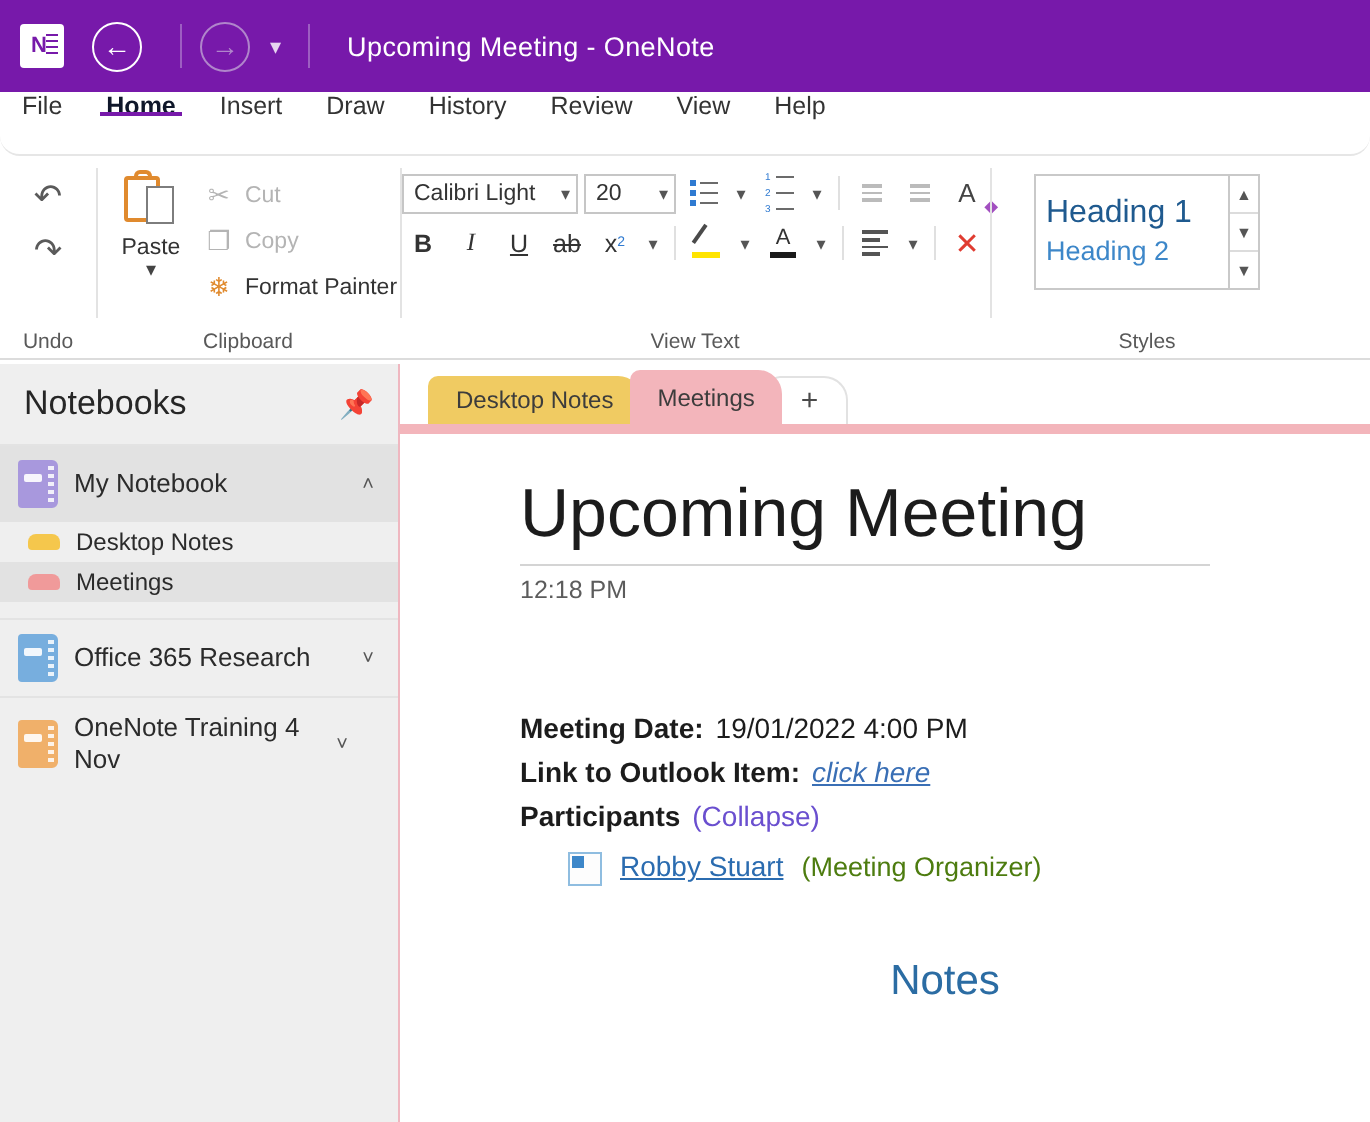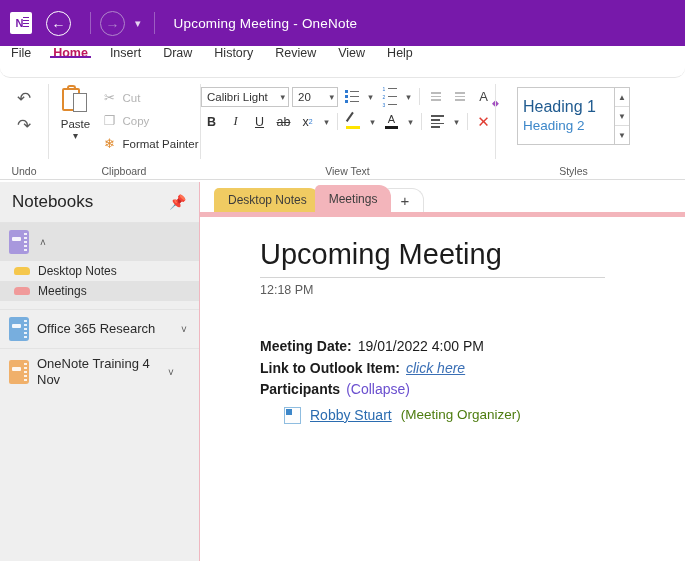--- a/index.html
+++ b/index.html
@@ -46,21 +46,21 @@
   .ribbon-tabs {
     height: 32px; background: #ffffff;
     display: flex; align-items: flex-start;
     border-bottom: 1px solid #e6e6e6; border-radius: 10px;
   }
   .rtab {
     padding: 0 11px; font-size: 12.5px; color: #333333;
     display: flex; align-items: center; position: relative;
     white-space: nowrap;
   }
-  .rtab.active { color: #be185d; font-weight: bold; }
+  .rtab.active { color: #0f172a; font-weight: bold; }
   .rtab.active::after {
     content: ""; position: absolute; left: 8px; right: 8px; bottom: 2px;
     height: 2.5px; background: #7719aa;
   }
 
   
   .ribbon {
     height: 102px; background: #ffffff;
     display: flex; position: relative;
     border-bottom: 1px solid #dcdcdc;
@@ -252,26 +252,26 @@
   .sec-tab-btn.add {
     background: #ffffff; border: 1px solid #e2e2e2; border-bottom: none;
     font-size: 15px; color: #4a4a4a; padding: 0 14px; z-index: 1;
   }
   .tabs-underline { height: 5px; background: #f3b5bb; }
   .canvas {
     flex: 1; background: #ffffff; overflow: hidden;
     padding: 22px 0 0 60px; position: relative;
   }
   .page-title {
-    font-size: 29px; color: #1c1c1c; font-weight: normal;
+    font-size: 34px; color: #1c1c1c; font-weight: normal;
     line-height: 1.1; margin: 0 12px 6px 0;
   }
   .title-rule { width: 345px; height: 1px; background: #d4d4d4; margin-bottom: 5px; }
   .page-meta { display: flex; gap: 42px; font-size: 12.5px; color: #5c5c5c; }
-  .body-block { margin-top: 39px; font-size: 14px; color: #1c1c1c; line-height: 1.55; text-align: center; }
+  .body-block { margin-top: 52px; font-size: 14px; color: #1c1c1c; line-height: 1.55; text-align: center; }
   .bline { display: flex; align-items: baseline; gap: 6px; white-space: nowrap; }
   .blabel { font-weight: bold; }
   .link-italic {
     color: #3a6fb5; font-style: italic; text-decoration: underline;
   }
   .collapse-link { color: #6a4fcf; }
   .participant {
     display: flex; align-items: center; gap: 9px;
     margin-top: 4px; margin-left: 24px;
   }
@@ -488,20 +488,21 @@
     <div class="nb-header">
       <span class="nb-title">Notebooks</span>
       <span class="pin-icon">📌</span>
     </div>
     <div class="nb-list">
 
       <div class="nb-row selected">
         <span class="book purple">
             <span class="lbl"></span>
           </span>
+        <span class="nb-name">My Notebook</span>
         <span class="nb-caret">˄</span>
       </div>
       <div class="sec-row">
         <span class="sec-tab gold"></span>
         <span>Desktop Notes</span>
       </div>
       <div class="sec-row selected">
         <span class="sec-tab pink"></span>
         <span>Meetings</span>
       </div>
@@ -553,16 +554,17 @@
         <div class="bline">
           <span class="blabel">Participants</span>
           <span class="collapse-link">(Collapse)</span>
         </div>
         <div class="participant">
           <span class="contact-ico"></span>
           <span class="p-name">Robby Stuart</span>
           <span class="p-role">(Meeting Organizer)</span>
         </div>
 
+        <div class="notes-heading">Notes</div>
       </div>
     </div>
   </div>
 </div>
 
 </body></html>

